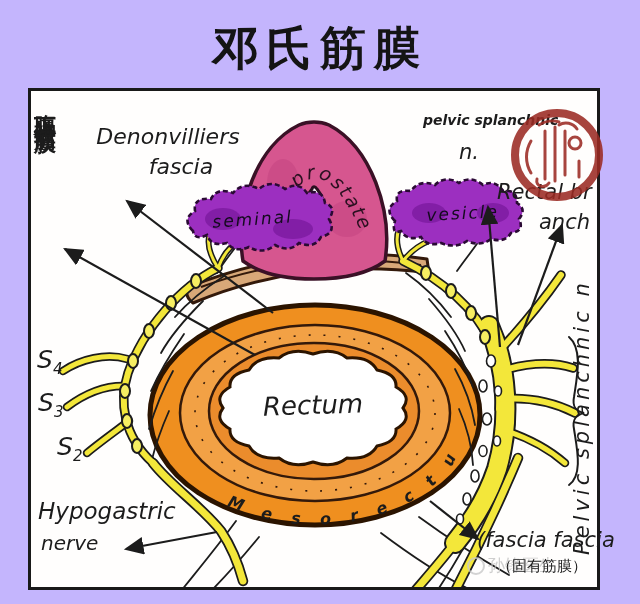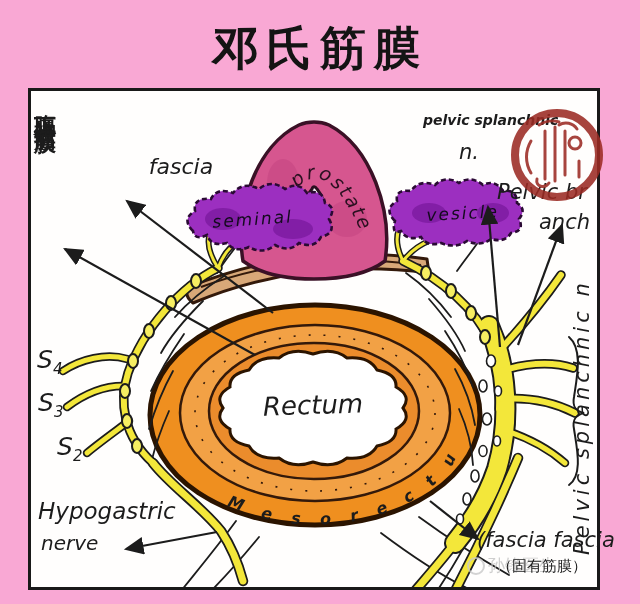--- a/index.html
+++ b/index.html
@@ -1,16 +1,16 @@
 <!DOCTYPE html>
 <html style="--prostate_pink: #d6568f; --vesicle_purple: #9c2fc0; --rectum_orange: #ef8f1f; --nerve_yellow: #f3e73a; --fascia_tan: #d8a878; --seal_red: #9b2a23; --ink: #1c1c1c;"><head>
 <meta charset="utf-8">
 <style>
   html,body{margin:0;padding:0;background:#ffffff;}
-  .page{position:relative;width:640px;height:604px;background:#f9a8d4;overflow:hidden;
+  .page{position:relative;width:640px;height:604px;background:#c4b5fd;overflow:hidden;
         font-family:"DejaVu Sans",sans-serif;}
   .title{position:absolute;left:0;top:18px;width:640px;text-align:center;
          font-size:46px;font-weight:800;letter-spacing:8px;color:#141414;}
   .diagram-box{position:absolute;left:28px;top:88px;width:566px;height:496px;
                border:3px solid #191919;background:#fffefd;}
   .canvas{position:absolute;left:0;top:0;z-index:1;}
   .sealsvg{position:absolute;left:476px;top:12px;z-index:3;}
   .hand{position:absolute;font-style:italic;color:#1c1c1c;z-index:2;white-space:nowrap;
         font-family:"DejaVu Sans",sans-serif;line-height:1.05;}
   .vtext-left{left:3px;top:5px;writing-mode:vertical-rl;font-style:normal;font-weight:600;
@@ -222,24 +222,25 @@
         <line class="arrow" x1="242" y1="222" x2="96" y2="110" marker-end="url(#ah)"></line>
         <line class="arrow" x1="224" y1="264" x2="34" y2="158" marker-end="url(#ah)"></line>
         <line class="arrow" x1="469" y1="256" x2="457" y2="116" marker-end="url(#ah)"></line>
         <line class="arrow" x1="487" y1="254" x2="531" y2="134" marker-end="url(#ah)"></line>
         <line class="arrow" x1="399" y1="410" x2="447" y2="448" marker-end="url(#ah)"></line>
         <line class="arrow" x1="186" y1="441" x2="95" y2="458" marker-end="url(#ah)"></line>
       </g>
     </svg>
 
     <div class="hand vtext-left">腹下神经前筋膜</div>
+    <div class="hand lbl-denon1">Denonvilliers</div>
     <div class="hand lbl-denon2">fascia</div>
     <div class="hand lbl-pelvic1">pelvic splanchnic</div>
     <div class="hand lbl-pelvic2">n.</div>
-    <div class="hand lbl-bladder1">Pelvic br</div>
+    <div class="hand lbl-bladder1">Rectal br</div>
     <div class="hand lbl-bladder2">anch</div>
     <div class="hand slabel s4"><span>S</span><span class="sub">4</span></div>
     <div class="hand slabel s3"><span>S</span><span class="sub">3</span></div>
     <div class="hand slabel s2"><span>S</span><span class="sub">2</span></div>
     <div class="hand lbl-rectum">Rectum</div>
     <div class="hand lbl-hypo1">Hypogastric</div>
     <div class="hand lbl-hypo2">nerve</div>
     <div class="hand lbl-rectal2">(fascia fascia</div>
     <div class="hand lbl-rectal3">（固有筋膜）</div>
     <div class="hand vtext-right">Pelvic splanchnic n</div>

